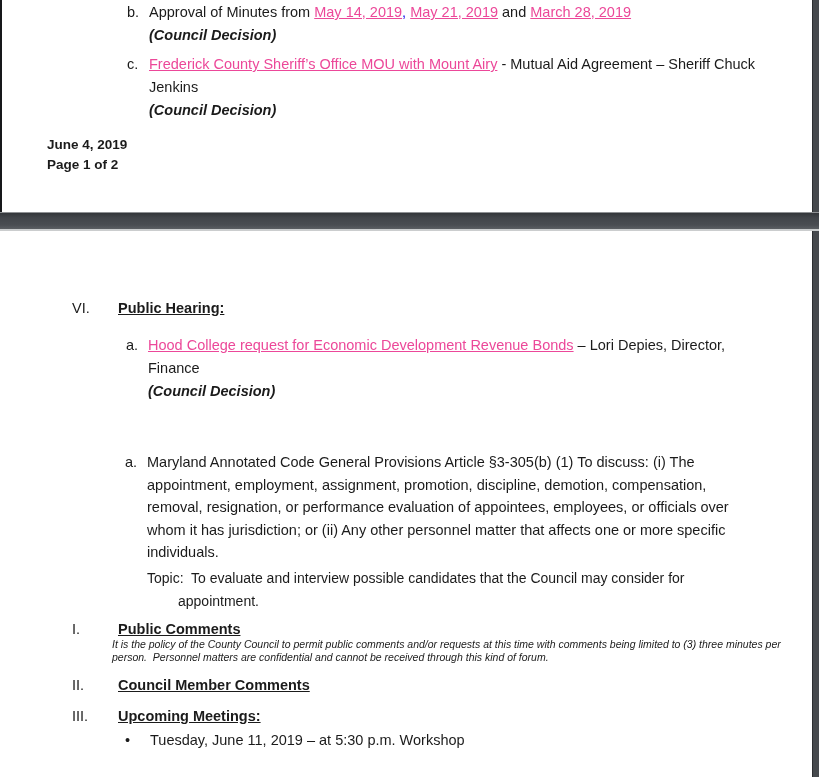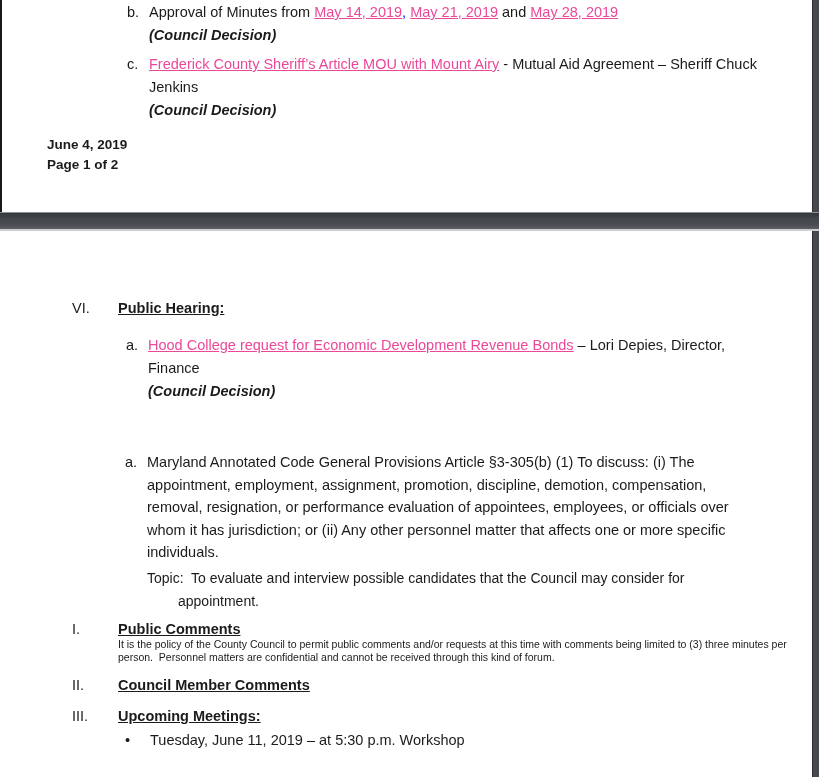--- a/index.html
+++ b/index.html
@@ -27,37 +27,37 @@
   .bluecomma{color:#0b0bee;}
   .sec{font-size:14.5px;line-height:18px;left:0;width:741px;height:18px;}
   .sec .num{position:absolute;left:72px;top:0;}
   .sec .title{position:absolute;left:118px;top:0;font-weight:bold;text-decoration:underline;white-space:nowrap;}
   .sec .title.plain{text-decoration:none;}
   .para{left:125px;font-size:14.5px;line-height:22.6px;white-space:nowrap;}
   .para .marker{display:inline-block;width:22px;vertical-align:top;}
   .para .ptext{display:inline-block;vertical-align:top;}
   .topic{left:147px;font-size:14px;line-height:23px;white-space:nowrap;}
   .topic .l2{margin-left:31px;}
-  .note{left:118px;font-size:10.5px;line-height:13px;white-space:nowrap;}
+  .note{left:112px;font-size:10.5px;font-style:italic;line-height:13px;white-space:nowrap;}
   .bulletline{left:125px;font-size:14.5px;line-height:22px;white-space:nowrap;}
   .bulletline .bmark{display:inline-block;width:25px;}
   .footer{left:45px;font-size:13.5px;font-weight:bold;line-height:19.5px;white-space:nowrap;}
 </style>
 </head>
 <body>
 
 <div id="page1" class="page">
 
   <div class="abs li" style="top:1px;left:125px;">
-    <div><span class="marker">b.</span><span>Approval of Minutes from </span><span class="doclink">May 14, 2019</span><span class="bluecomma">, </span><span class="doclink">May 21, 2019</span><span> and </span><span class="doclink">May 28, 2019</span></div>
+    <div><span class="marker">b.</span><span>Approval of Minutes from </span><span class="doclink">May 14, 2019</span><span class="bluecomma">, </span><span class="doclink">May 21, 2019</span><span> and </span><span class="doclink">March 28, 2019</span></div>
     <div class="indent decision">(Council Decision)</div>
   </div>
 
   <div class="abs li" style="top:53px;left:125px;">
-    <div><span class="marker">c.</span><span class="doclink">Frederick County Sheriff’s Article MOU with Mount Airy</span><span> - Mutual Aid Agreement – Sheriff Chuck</span></div>
+    <div><span class="marker">c.</span><span class="doclink">Frederick County Sheriff’s Office MOU with Mount Airy</span><span> - Mutual Aid Agreement – Sheriff Chuck</span></div>
     <div class="indent">Jenkins</div>
     <div class="indent decision">(Council Decision)</div>
   </div>
 
   <div class="abs footer" style="top:135px;">
     <div>June 4, 2019</div>
     <div>Page 1 of 2</div>
   </div>
 
 </div>

